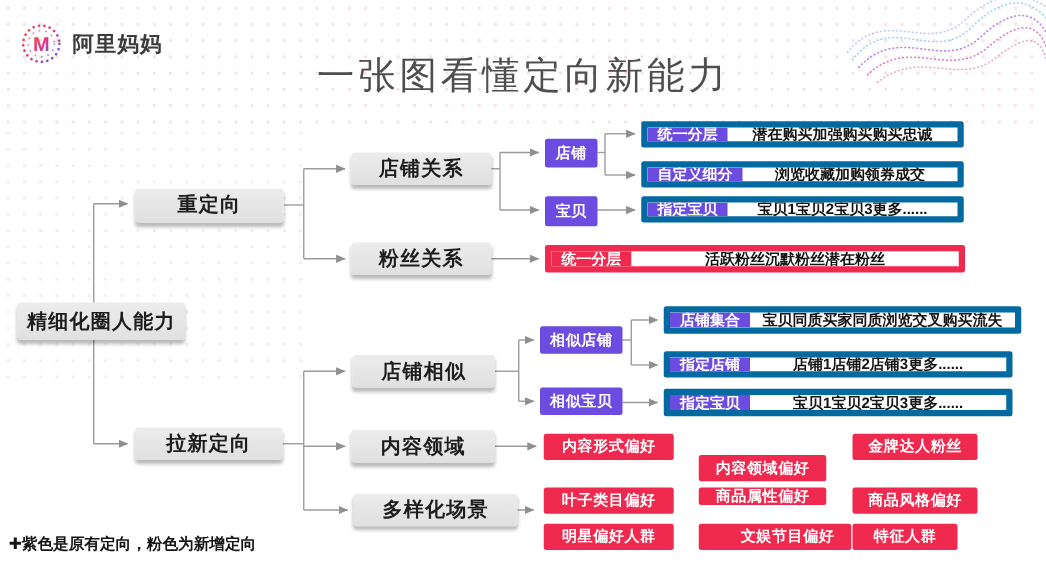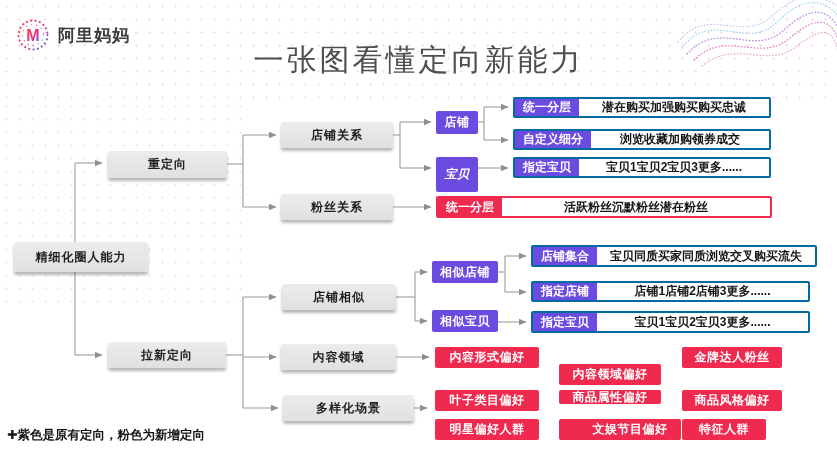--- a/index.html
+++ b/index.html
@@ -21,28 +21,28 @@
   .logo-text{font-size:17px;font-weight:700;color:#3b3b3b;letter-spacing:1px;}
 
   .title{position:absolute;left:0;right:0;top:40px;text-align:center;
          font-size:30px;font-weight:400;color:#4e4e4e;letter-spacing:3px;}
 
   .wave{position:absolute;right:0;top:0;}
 
   .node-gray{position:absolute;display:flex;align-items:center;justify-content:center;
     background:linear-gradient(180deg,#ececec 0%,#e0e0e0 100%);
     border-radius:3px;box-shadow:0 3px 3px rgba(0,0,0,.28);
-    font-weight:700;font-size:12px;color:#1d1d1d;letter-spacing:1px;}
+    font-weight:700;font-size:16px;color:#1d1d1d;letter-spacing:1px;}
 
   .chip{position:absolute;display:flex;align-items:center;justify-content:center;
     font-weight:700;font-size:12px;color:#fff;border-radius:2px;letter-spacing:.5px;}
   .chip.purple{background:#6b4be0;}
   .chip.pink{background:#f0294f;}
 
-  .row{position:absolute;display:flex;background:#fff;border:2px solid #0369a1;
+  .row{position:absolute;display:flex;background:#fff;border:5px solid #0369a1;
        border-radius:2px;overflow:hidden;box-sizing:border-box;}
   .row .lbl{background:#6b4be0;color:#fff;font-size:12px;font-weight:700;
             display:flex;align-items:center;padding:0 8px;white-space:nowrap;}
   .row .items{flex:1;display:flex;justify-content:center;align-items:center;
               font-size:12px;font-weight:700;color:#141414;padding:0 6px;white-space:nowrap;}
   .row.pink{border-color:#f0294f;}
   .row.pink .lbl{background:#f0294f;}
 
   .footnote{position:absolute;left:7px;top:427px;font-size:12.5px;font-weight:700;color:#151515;}
 </style>
@@ -140,21 +140,21 @@
     <div class="node-gray" style="left:108px;top:342px;width:118px;height:26px;">拉新定向</div>
     <div class="node-gray" style="left:108px;top:151px;width:119px;height:27px;">重定向</div>
 
     <div class="node-gray" style="left:281px;top:122px;width:112px;height:26px;">店铺关系</div>
     <div class="node-gray" style="left:281px;top:194px;width:112px;height:26px;">粉丝关系</div>
     <div class="node-gray" style="left:282px;top:284px;width:114px;height:26px;">店铺相似</div>
     <div class="node-gray" style="left:281px;top:344px;width:115px;height:26px;">内容领域</div>
     <div class="node-gray" style="left:283px;top:395px;width:131px;height:26px;">多样化场景</div>
 
     <div class="chip purple" style="left:436px;top:111px;width:42px;height:23px;">店铺</div>
-    <div class="chip purple" style="left:436px;top:157px;width:42px;height:35px;font-style:italic;">宝贝</div>
+    <div class="chip purple" style="left:436px;top:157px;width:42px;height:24px;">宝贝</div>
     <div class="chip purple" style="left:432px;top:261px;width:66px;height:22px;">相似店铺</div>
     <div class="chip purple" style="left:432px;top:310px;width:66px;height:22px;">相似宝贝</div>
 
     <div class="row" style="left:513px;top:97px;width:258px;height:21px;">
       <span class="lbl">统一分层</span>
       <span class="items">
         <span>潜在购买</span>
         <span>加强购买</span>
         <span>购买忠诚</span>
       </span>

